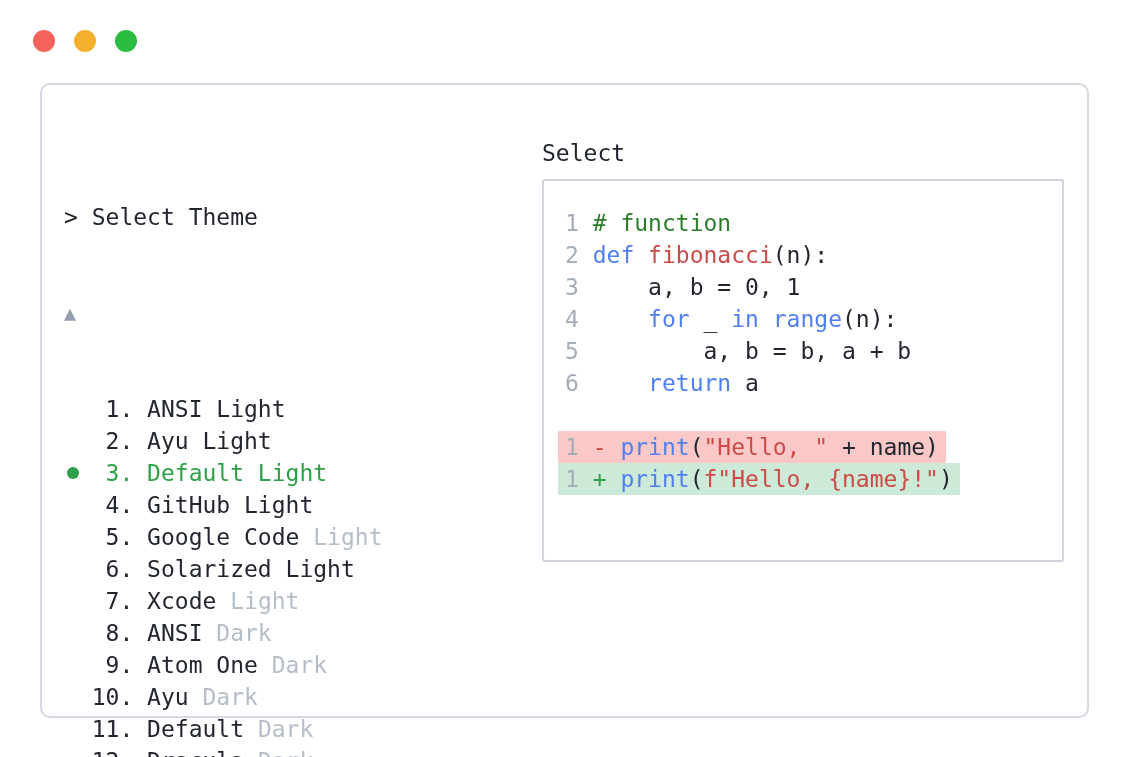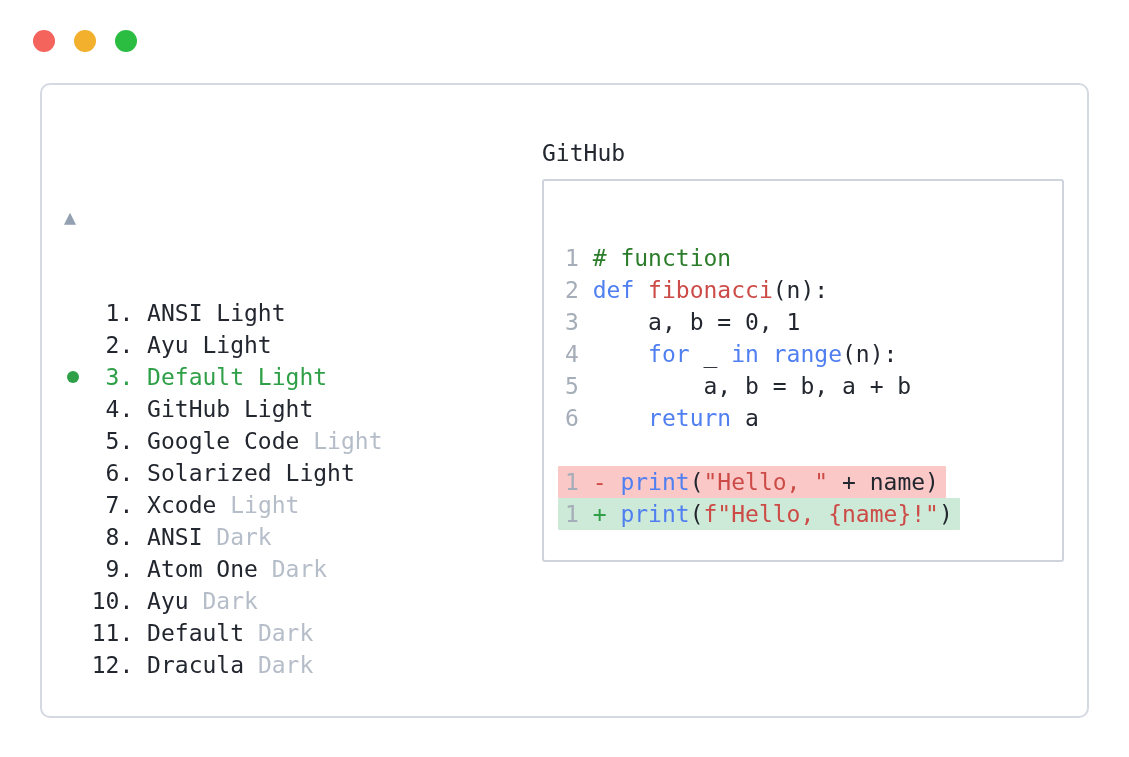--- a/index.html
+++ b/index.html
@@ -23,21 +23,21 @@
   .theme-item .bullet{position:absolute;left:3px;top:10px;width:12px;height:12px;border-radius:50%;
                       background:var(--selected-green,#2fa048);}
   .theme-item.selected .inum,.theme-item.selected .iname{color:var(--selected-green,#2fa048);}
   .imuted{color:var(--muted,#b5bdc9);margin-top:12px;}
 
   
   .right-col{position:absolute;left:500px;top:52px;}
   .preview-title{font-size:23px;line-height:32px;color:var(--text,#22262e);}
   .preview-box{margin-top:10px;width:522px;height:383px;box-sizing:border-box;
                border:2px solid var(--preview-border,#ced3dc);border-radius:3px;background:#fff;}
-  #code-area{padding:61px 0 0 14px;font-size:23px;line-height:32px;white-space:pre;border-radius:31px;}
+  #code-area{padding:26px 0 0 14px;font-size:23px;line-height:32px;white-space:pre;border-radius:31px;}
   .code-line{height:32px;}
   .chip{display:inline-block;height:32px;padding:0 7px;border-radius:1px;}
   .chip.removed{background:var(--diff-removed-bg,#f9c8c7);}
   .chip.added{background:var(--diff-added-bg,#cde9d7);}
   .tok.num{color:var(--line-number,#a5adb8);}
   .tok.comment{color:var(--comment-green,#2b7d2b);}
   .tok.keyword{color:var(--keyword-blue,#4f7ff0);}
   .tok.name{color:var(--name-red,#cc4b47);}
   .tok.string{color:var(--string-red,#cc4b47);}
   .tok.plain{color:var(--text,#22262e);}
@@ -51,27 +51,28 @@
 
   <div class="dots">
     <span class="dot" style="background: rgb(244, 99, 92);"></span>
     <span class="dot" style="background: rgb(242, 176, 44);"></span>
     <span class="dot" style="background: rgb(42, 189, 65);"></span>
   </div>
 
   <div class="panel">
 
     <div class="left-col">
+      <div class="picker-title"><span>&gt;</span> <span>Select Theme</span></div>
       <div class="scroll-up">▲</div>
       <div id="theme-list"><div class="theme-item"><span class="inum">   1. </span><span class="iname">ANSI Light</span></div><div class="theme-item"><span class="inum">   2. </span><span class="iname">Ayu Light</span></div><div class="theme-item selected"><span class="bullet"></span><span class="inum">   3. </span><span class="iname">Default Light</span></div><div class="theme-item"><span class="inum">   4. </span><span class="iname">GitHub Light</span></div><div class="theme-item"><span class="inum">   5. </span><span class="iname">Google Code</span><span class="imuted"> Light</span></div><div class="theme-item"><span class="inum">   6. </span><span class="iname">Solarized Light</span></div><div class="theme-item"><span class="inum">   7. </span><span class="iname">Xcode</span><span class="imuted"> Light</span></div><div class="theme-item"><span class="inum">   8. </span><span class="iname">ANSI</span><span class="imuted"> Dark</span></div><div class="theme-item"><span class="inum">   9. </span><span class="iname">Atom One</span><span class="imuted"> Dark</span></div><div class="theme-item"><span class="inum">  10. </span><span class="iname">Ayu</span><span class="imuted"> Dark</span></div><div class="theme-item"><span class="inum">  11. </span><span class="iname">Default</span><span class="imuted"> Dark</span></div><div class="theme-item"><span class="inum">  12. </span><span class="iname">Dracula</span><span class="imuted"> Dark</span></div></div>
       
       
     </div>
 
     <div class="right-col">
-      <div class="preview-title">GitHub</div>
+      <div class="preview-title">Select</div>
       <div class="preview-box">
         <div id="code-area"><div class="code-line"><span class="chip"><span class="tok num">1 </span><span class="tok comment"># function</span></span></div><div class="code-line"><span class="chip"><span class="tok num">2 </span><span class="tok keyword">def</span><span class="tok plain"> </span><span class="tok name">fibonacci</span><span class="tok plain">(n):</span></span></div><div class="code-line"><span class="chip"><span class="tok num">3 </span><span class="tok plain">    a, b = 0, 1</span></span></div><div class="code-line"><span class="chip"><span class="tok num">4 </span><span class="tok plain">    </span><span class="tok keyword">for</span><span class="tok plain"> _ </span><span class="tok keyword">in</span><span class="tok plain"> </span><span class="tok keyword">range</span><span class="tok plain">(n):</span></span></div><div class="code-line"><span class="chip"><span class="tok num">5 </span><span class="tok plain">        a, b = b, a + b</span></span></div><div class="code-line"><span class="chip"><span class="tok num">6 </span><span class="tok plain">    </span><span class="tok keyword">return</span><span class="tok plain"> a</span></span></div><div class="code-line"><span class="chip"><span class="tok num">  </span></span></div><div class="code-line"><span class="chip removed"><span class="tok num">1 </span><span class="tok minus">- </span><span class="tok keyword">print</span><span class="tok plain">(</span><span class="tok string">"Hello, "</span><span class="tok plain"> + name)</span></span></div><div class="code-line"><span class="chip added"><span class="tok num">1 </span><span class="tok plus">+ </span><span class="tok keyword">print</span><span class="tok plain">(</span><span class="tok string">f"Hello, {name}!"</span><span class="tok plain">)</span></span></div></div>
       </div>
     </div>
 
   </div>
 </div>
 
 </body></html>

